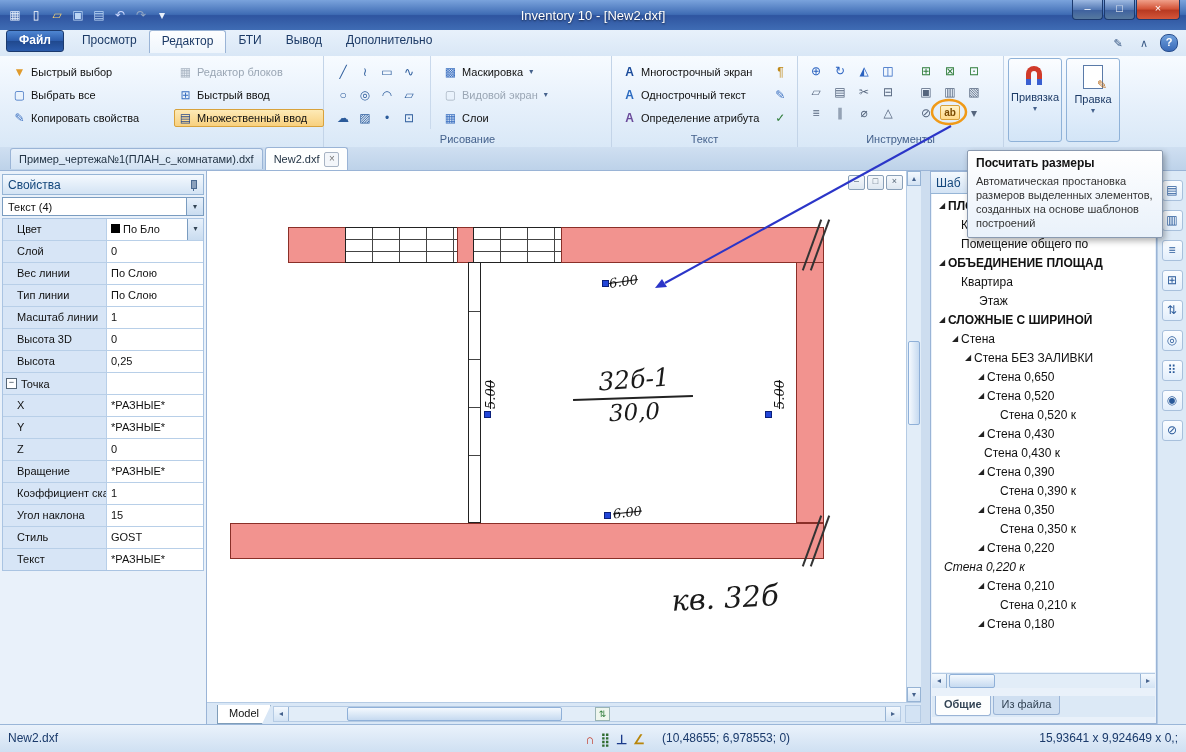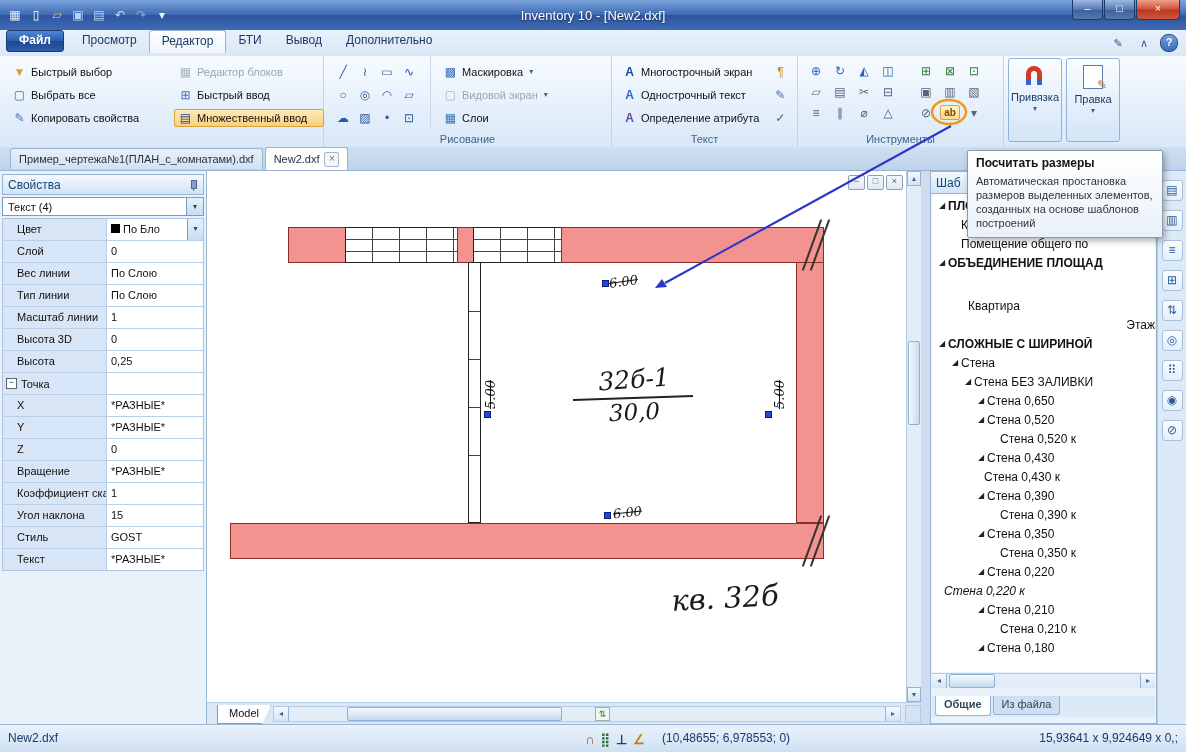--- a/index.html
+++ b/index.html
@@ -511,25 +511,25 @@
           <span class="tree-label">Комната</span>
         </div>
         <div class="tree-row" style="padding-left: 17px;">
           <span class="tree-glyph"></span>
           <span class="tree-label">Помещение общего по</span>
         </div>
         <div class="tree-row" style="padding-left: 4px;">
           <span class="tree-glyph">◢</span>
           <span class="tree-label bold">ОБЪЕДИНЕНИЕ ПЛОЩАД</span>
         </div>
-        <div class="tree-row" style="padding-left: 24px; margin-top: 24px;">
+        <div class="tree-row" style="padding-left: 17px;">
           <span class="tree-glyph"></span>
           <span class="tree-label">Квартира</span>
         </div>
-        <div class="tree-row" style="padding-left: 24px; justify-content: flex-end;">
+        <div class="tree-row" style="padding-left: 35px;">
           <span class="tree-glyph"></span>
           <span class="tree-label">Этаж</span>
         </div>
         <div class="tree-row" style="padding-left: 4px;">
           <span class="tree-glyph">◢</span>
           <span class="tree-label bold">СЛОЖНЫЕ С ШИРИНОЙ</span>
         </div>
         <div class="tree-row" style="padding-left: 17px;">
           <span class="tree-glyph">◢</span>
           <span class="tree-label">Стена</span>

